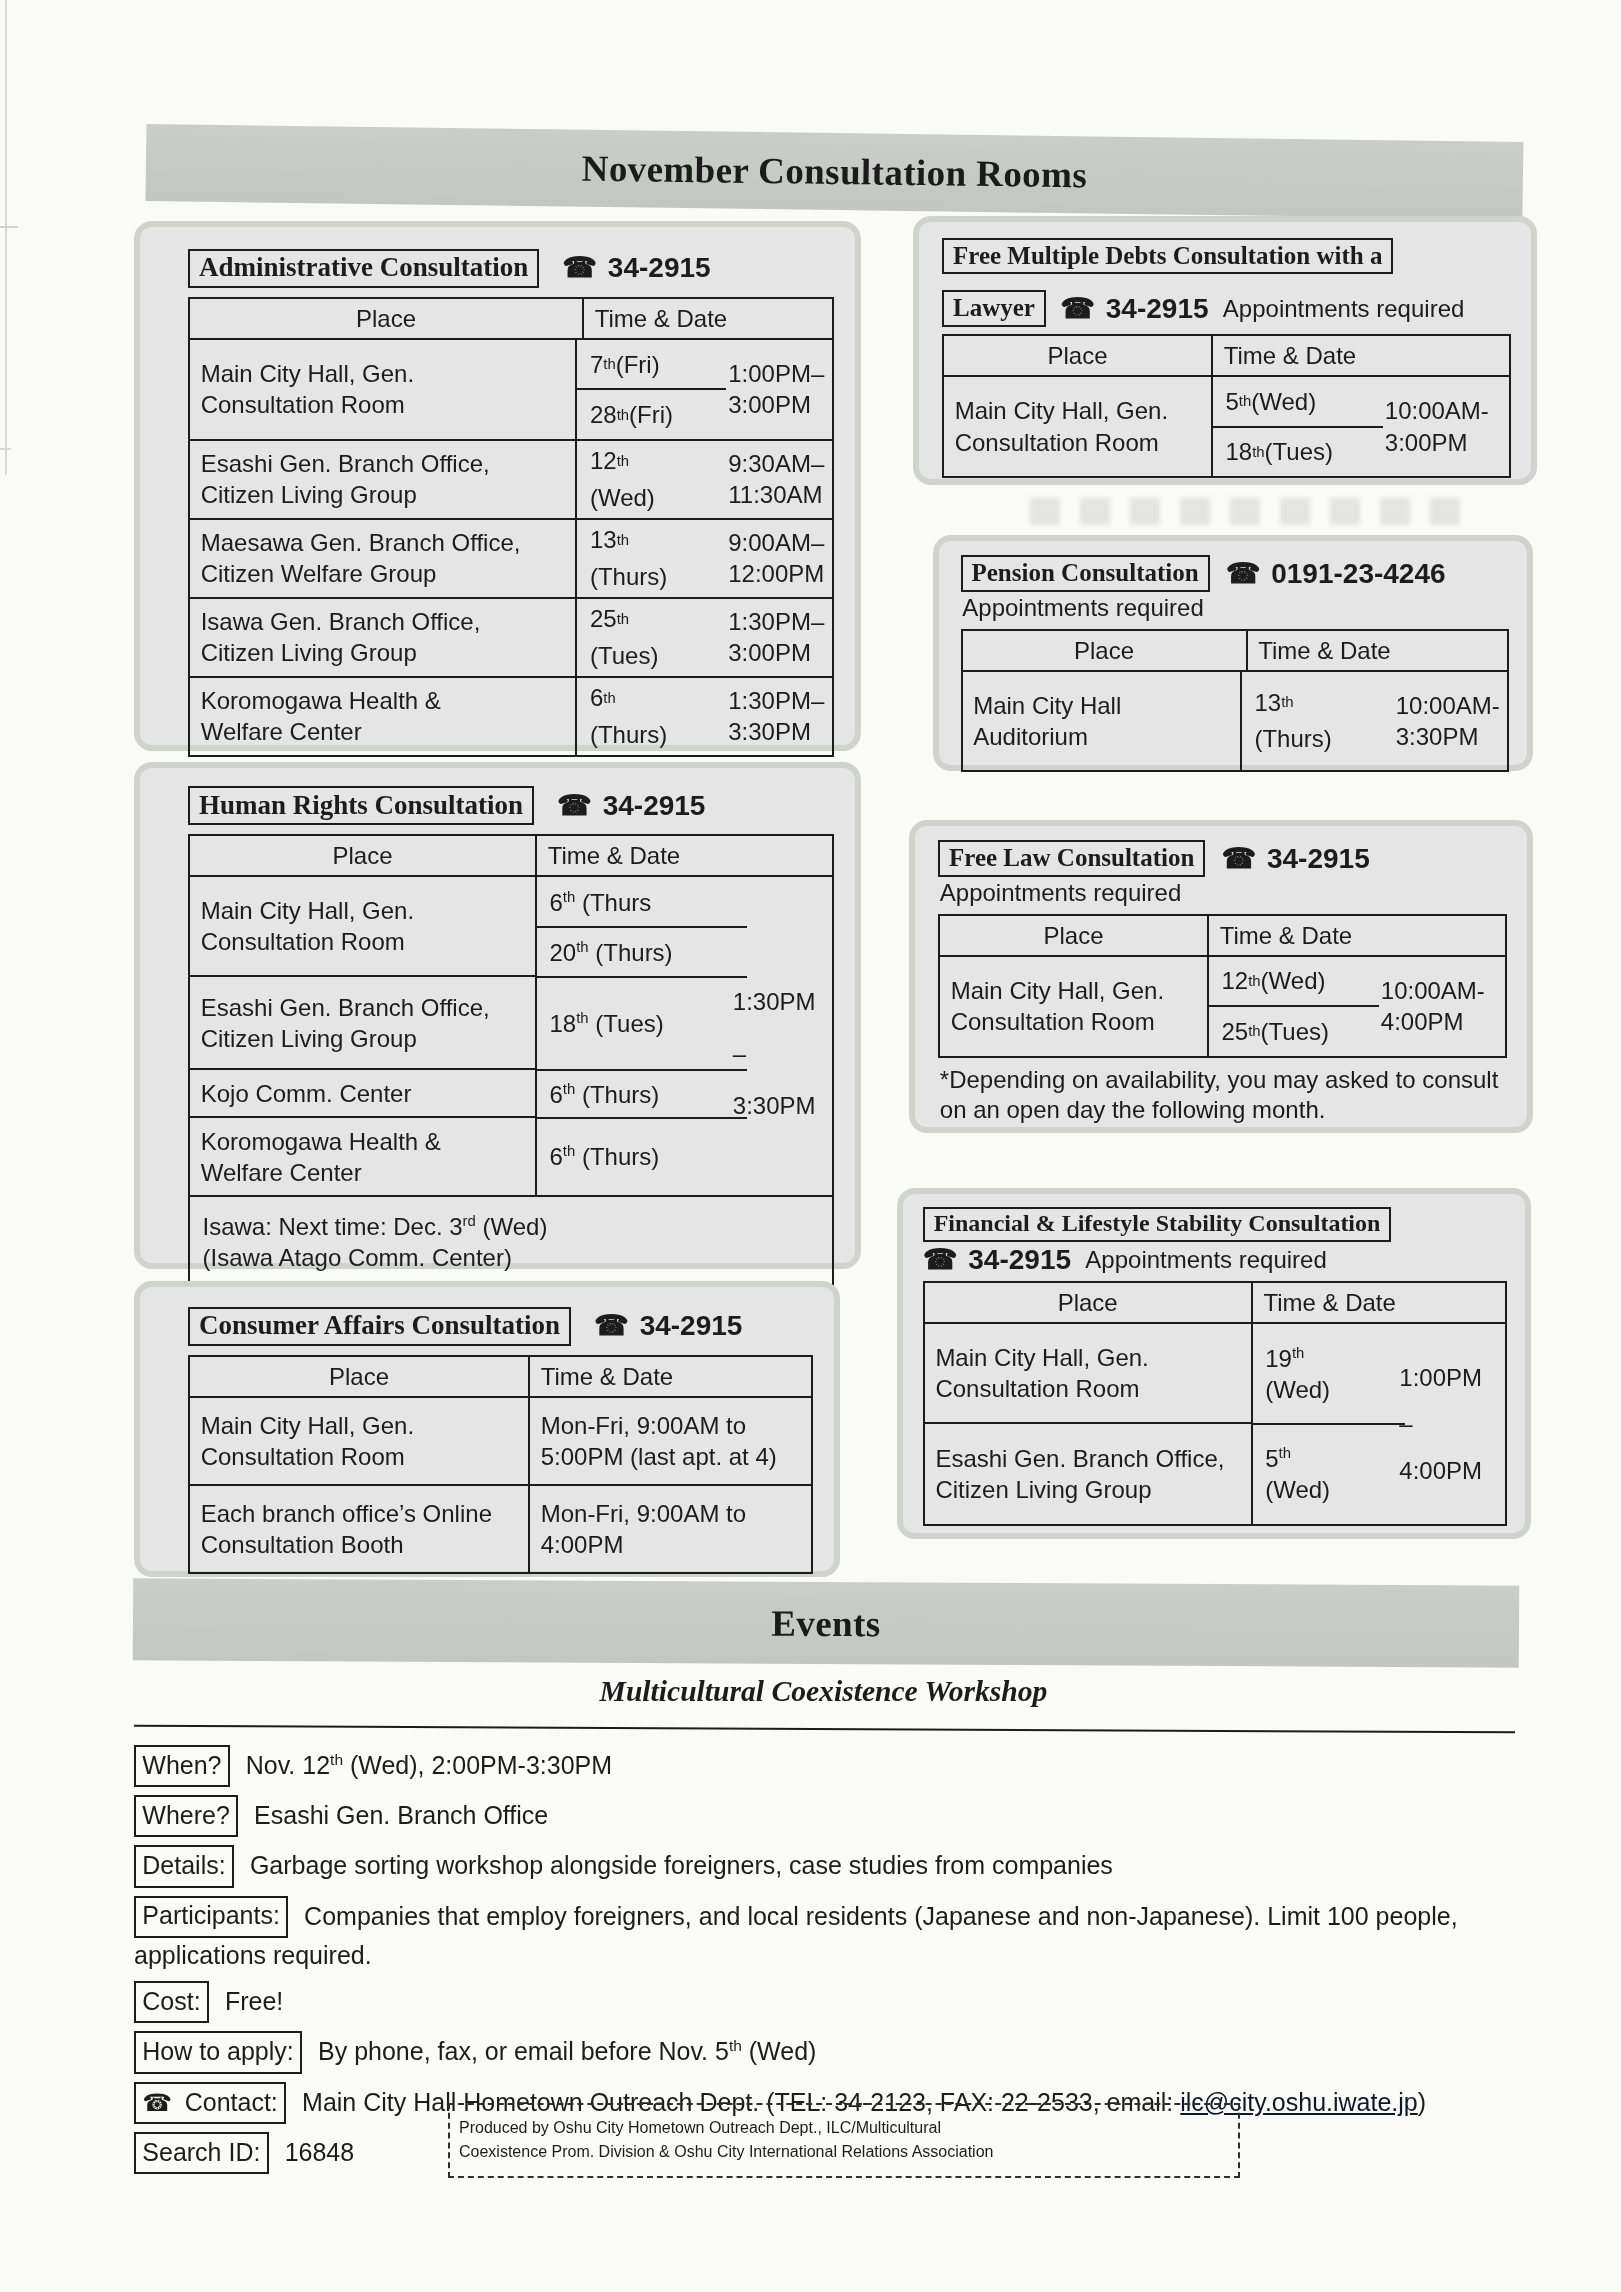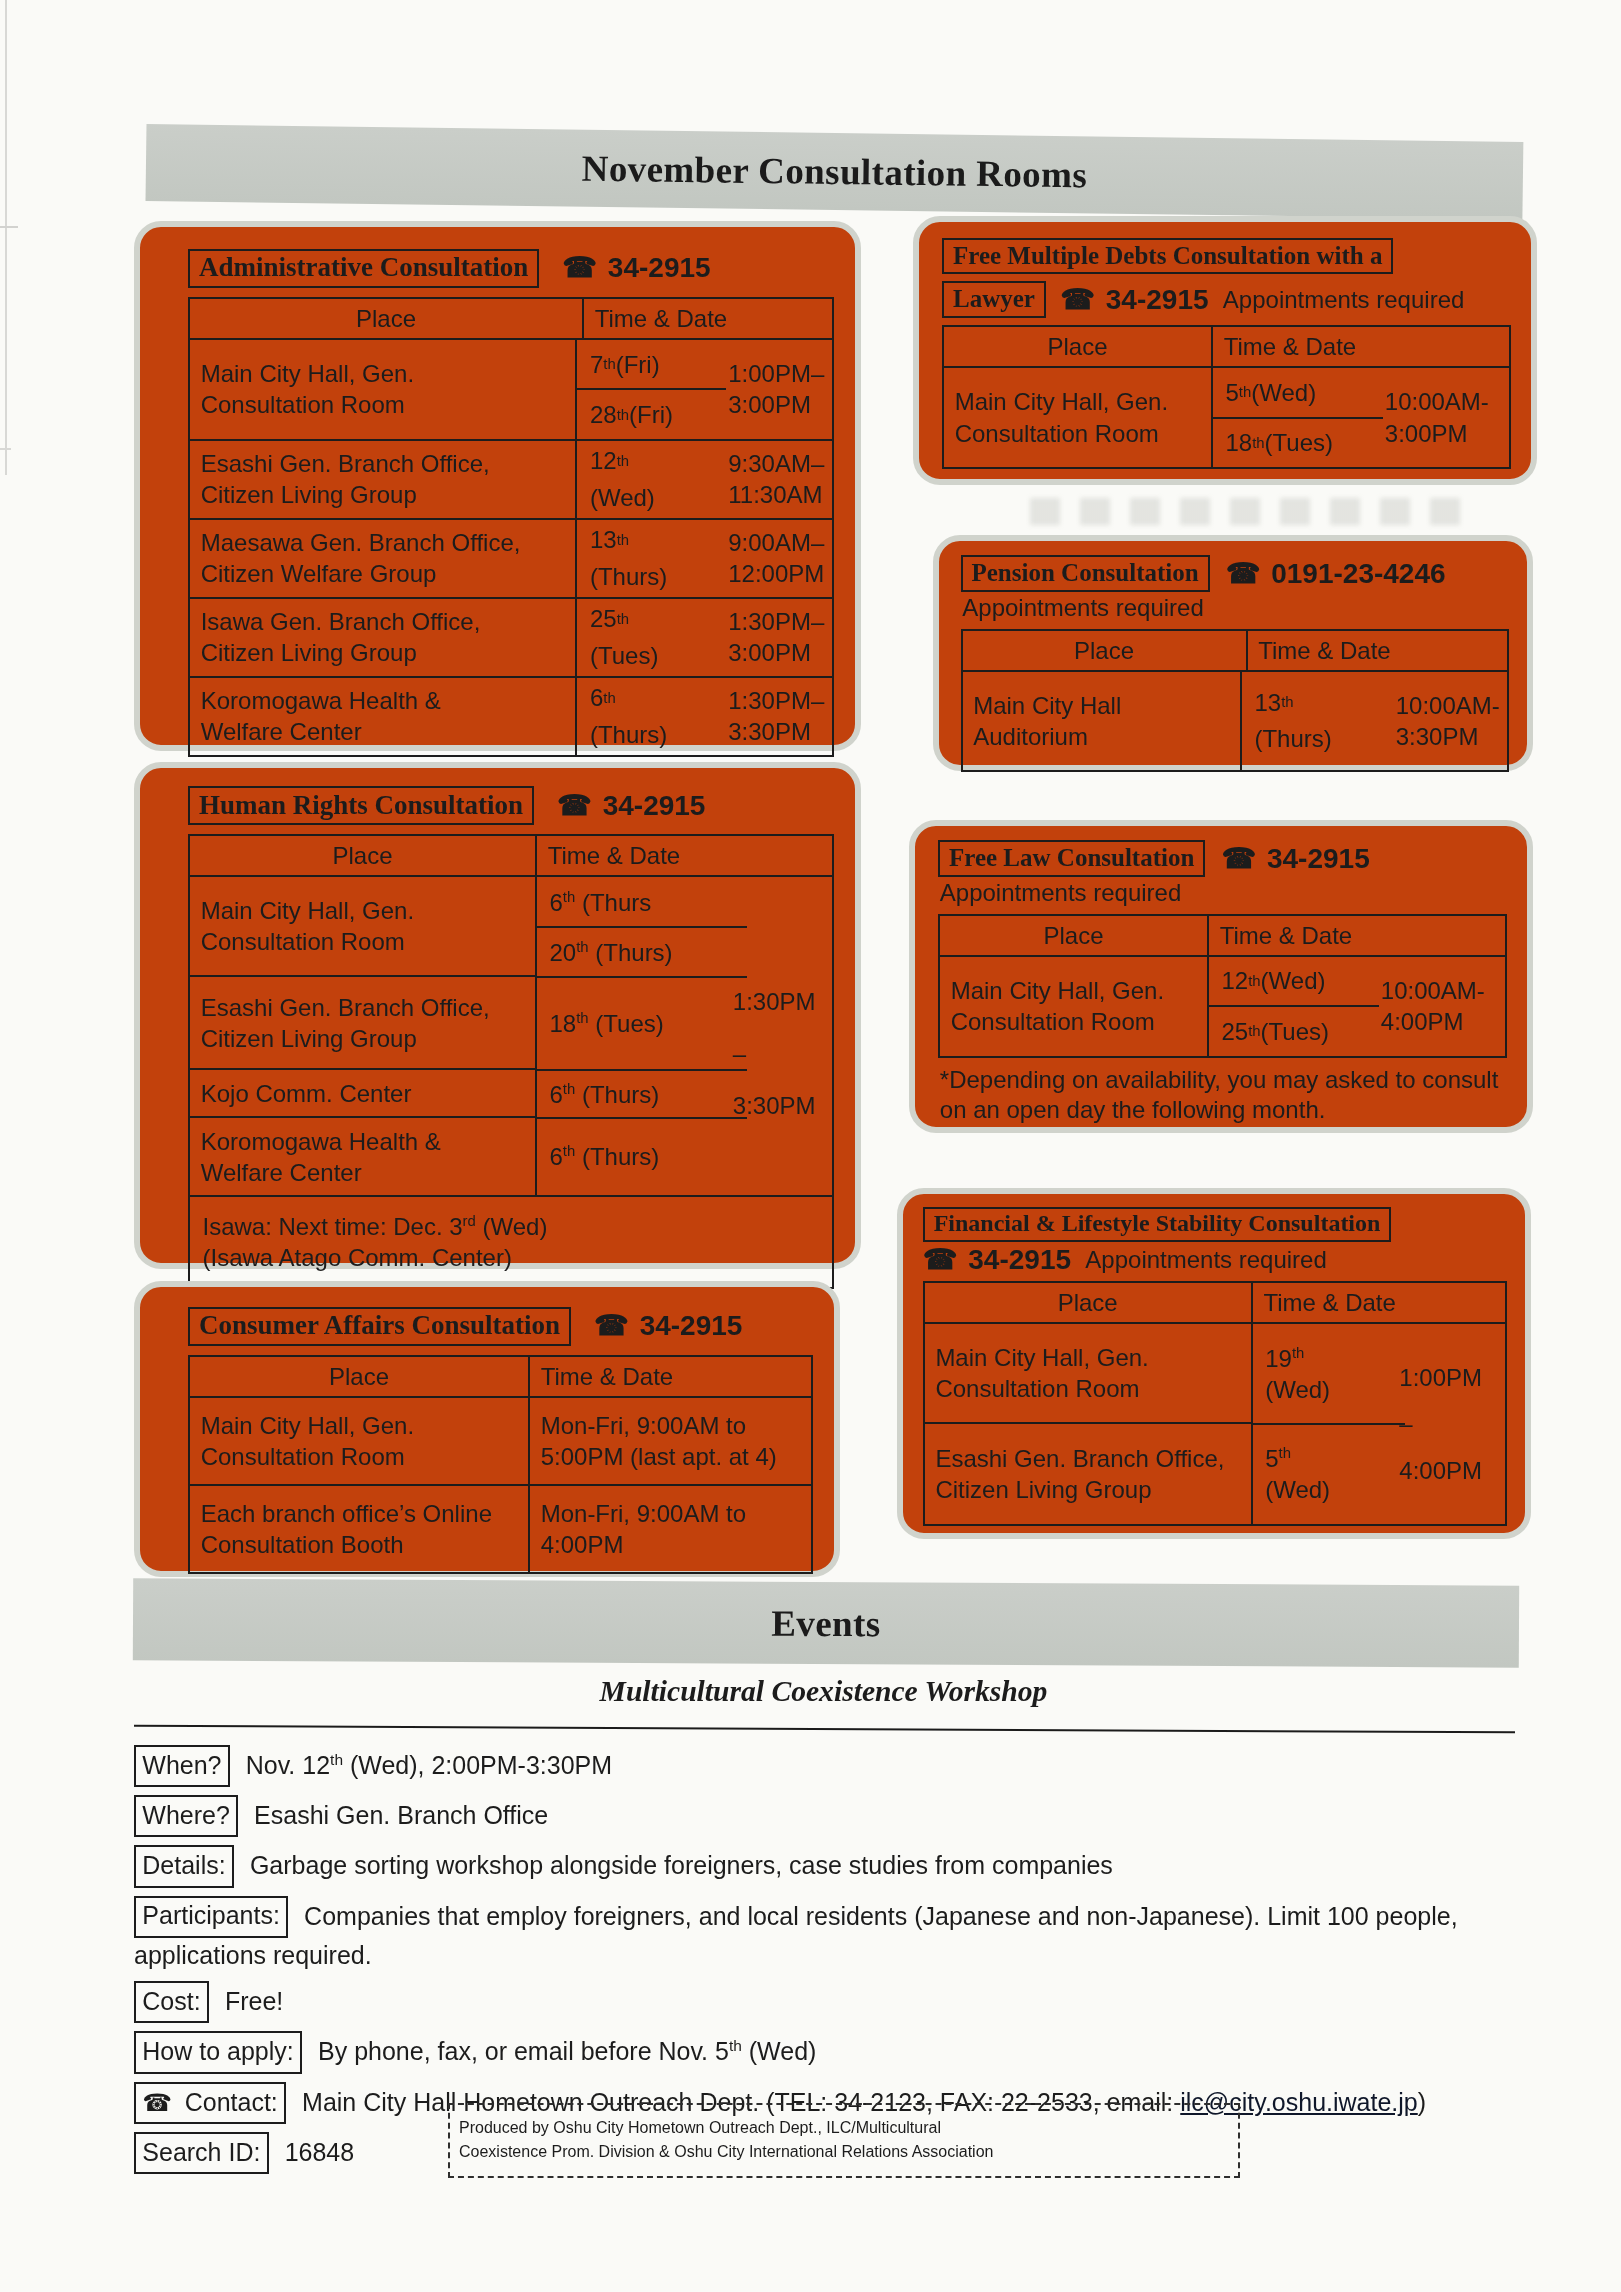--- a/index.html
+++ b/index.html
@@ -16,21 +16,21 @@
           background:repeating-linear-gradient(90deg,rgba(125,130,122,.18) 0 30px,rgba(125,130,122,0) 30px 50px);
           filter:blur(2.7px);}
   
   .banner{position:absolute;background:linear-gradient(180deg,#cacec9,#c2c7c1);
           display:flex;align-items:center;justify-content:center;}
   .banner-title{font-family:"Liberation Serif",serif;font-weight:700;font-size:37px;
                 letter-spacing:0.4px;color:#1b1b1b;}
   #banner-consult{left:146px;top:124px;width:1377px;height:77px;transform:rotate(.75deg);transform-origin:left center;}
   #banner-events{left:133px;top:1582px;width:1386px;height:82px;transform:rotate(.3deg);}
   
-  .box{position:absolute;border:6.3px solid #d0d3cc;border-radius:27px;background:#c2410c;box-sizing:border-box;}
+  .box{position:absolute;border:6.3px solid #d0d3cc;border-radius:18px;background:#e5e5e5;box-sizing:border-box;}
   #box-admin   {left:134px; top:221px;  width:727px; height:530px; padding:21.5px 21.5px 0 48px;}
   #box-debts   {left:913px;top:216px;  width:624px; height:269px; padding:16px 19.7px 0 23px;}
   #box-pension {left:933px;top:535px;  width:600px; height:236px; padding:14.3px 18px 0 21.5px;}
   #box-human   {left:134px; top:762px;  width:727px; height:507px; padding:18px 21.5px 0 48px;}
   #box-law     {left:909px;top:820px;  width:624px; height:313px; padding:14.3px 19.7px 0 23px;}
   #box-fin     {left:897px;top:1188px; width:634px; height:351px; padding:12.5px 18px 0 19.7px;}
   #box-consumer{left:134px; top:1281px; width:706px; height:296px; padding:19.7px 21.5px 0 48px;}
   
   .ct-row{display:flex;align-items:center;gap:23px;flex-wrap:wrap;margin-bottom:9px;}
   .ctitle{border:2.2px solid #1c1c1c;padding:1.8px 9px 2.7px;font-family:"Liberation Serif",serif;
@@ -235,21 +235,21 @@
                 <span class="dash">–</span>
               </div>
             <div class="t2">3:30PM</div>
           </div>
         </div>
       </div>
     </div>
   </div>
 
   <div class="box" id="box-debts">
-    <div class="ct-row" style="margin-bottom:7px;">
+    <div class="ct-row" style="margin-bottom:16px;">
       <span class="ctitle small">Free Multiple Debts Consultation with a</span>
     </div>
     <div class="ct-row" style="gap:14.3px;margin-bottom:7.2px;">
       <span class="ctitle small">Lawyer</span>
       <span class="phone">
         <span class="pico">☎</span>
         <span>34-2915</span>
       </span>
       <span class="appt">Appointments required</span>
     </div>

